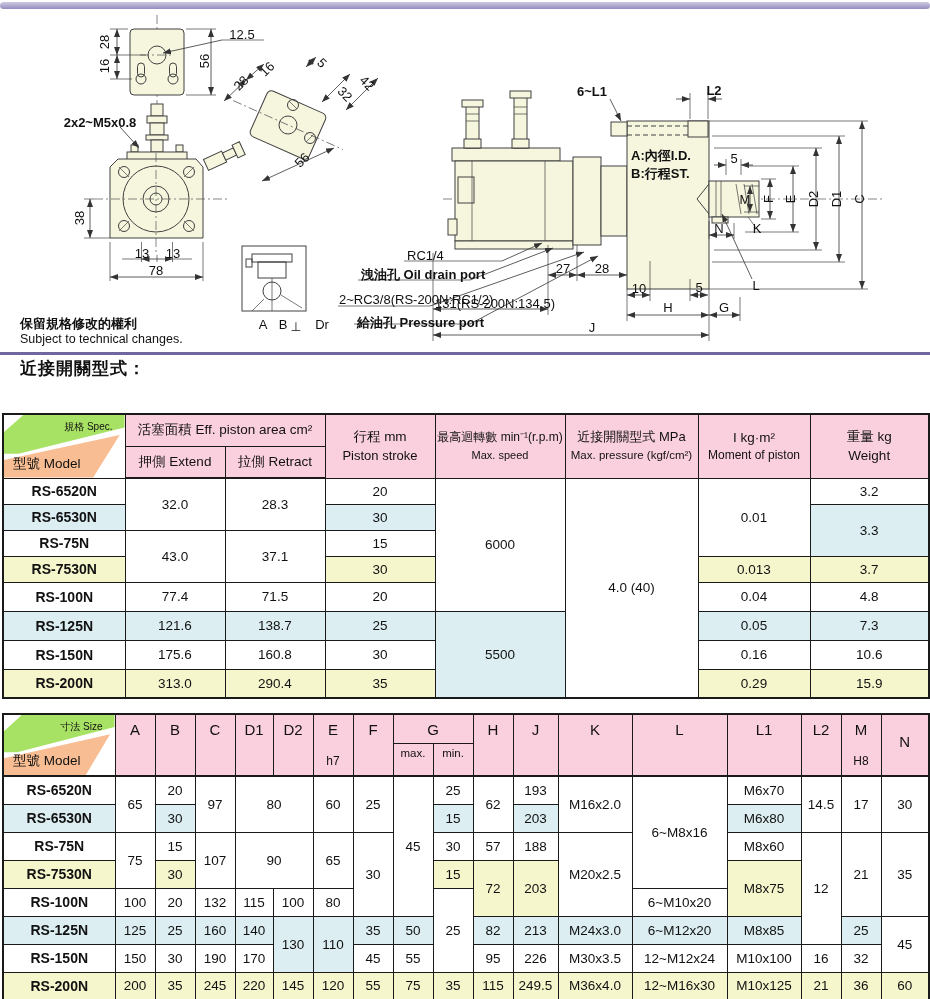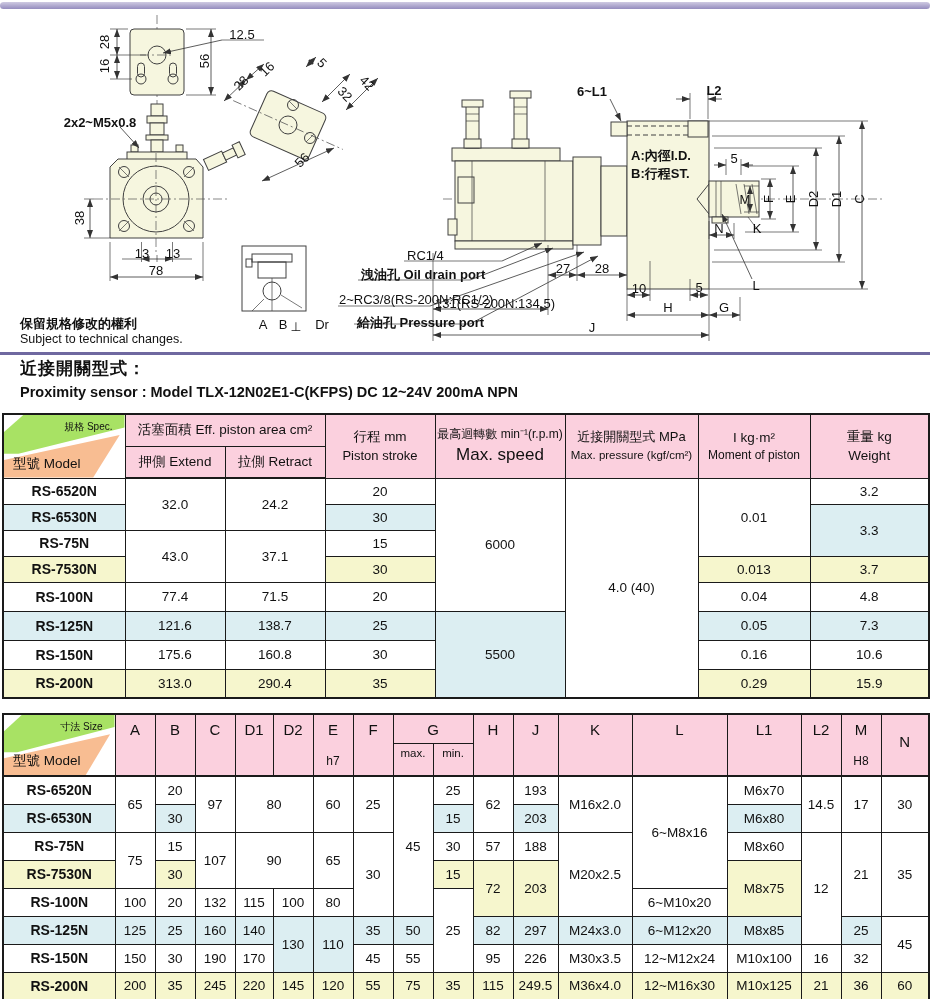--- a/index.html
+++ b/index.html
@@ -307,21 +307,20 @@
   <span class="lbl" style="left:699px;top:278px">5</span>
   <span class="lbl" style="left:724px;top:298px">G</span>
   <span class="lbl" style="left:756px;top:276px">L</span>
   <span class="lbl" style="left:592px;top:318px">J</span>
 </div>
 
 <div class="divider"></div>
 
 <div class="sec">
   <div class="zh">近接開關型式：</div>
-  <div class="en">Proximity sensor : Model TLX-12N02E1-C(KFPS) DC 12~24V  200mA NPN</div>
 </div>
 
 <table class="t1">
   <colgroup>
       <col style="width:122px">
       <col style="width:100px">
       <col style="width:100px">
       <col style="width:110px">
       <col style="width:130px">
       <col style="width:133px">
@@ -336,21 +335,21 @@
       <span class="ct">規格  Spec.</span>
       <span class="cb2">型號 Model</span>
     </td>
     <td colspan="2">活塞面積 Eff. piston area cm²</td>
     <td rowspan="2">
           <div class="h2l" style="font-size:13.5px">行程 mm</div>
           <div class="h2l" style="font-size:13px">Piston stroke</div>
         </td>
     <td rowspan="2">
           <div class="h2l">最高迴轉數 min⁻¹(r.p.m)</div>
-          <div class="h2l" style="font-size:17px">Max. speed</div>
+          <div class="h2l" style="font-size:11px">Max. speed</div>
         </td>
     <td rowspan="2">
           <div class="h2l" style="font-size:13px">近接開關型式 MPa</div>
           <div class="h2l sm">Max. pressure (kgf/cm²)</div>
         </td>
     <td rowspan="2">
           <div class="h2l" style="font-size:13.5px">I    kg·m²</div>
           <div class="h2l">Moment of piston</div>
         </td>
     <td rowspan="2">
@@ -360,21 +359,21 @@
   </tr>
   <tr style="height:32px">
     <td>押側 Extend</td>
     <td>拉側 Retract</td>
   </tr>
   </thead>
   <tbody>
   <tr>
     <td class="mdl">RS-6520N</td>
     <td rowspan="2">32.0</td>
-    <td rowspan="2">24.2</td>
+    <td rowspan="2">28.3</td>
     <td>20</td>
     <td rowspan="5">6000</td>
     <td rowspan="8">4.0 (40)</td>
     <td rowspan="3">0.01</td>
     <td>3.2</td>
   </tr>
   <tr class="rb">
     <td class="mdl">RS-6530N</td>
     <td>30</td>
     <td rowspan="2" class="cb">3.3</td>
@@ -579,21 +578,21 @@
     <td class="mdl">RS-125N</td>
     <td>125</td>
     <td>25</td>
     <td>160</td>
     <td>140</td>
     <td rowspan="2" class="cb">130</td>
     <td rowspan="2" class="cb">110</td>
     <td>35</td>
     <td>50</td>
     <td>82</td>
-    <td>297</td>
+    <td>213</td>
     <td>M24x3.0</td>
     <td>6~M12x20</td>
     <td>M8x85</td>
     <td>25</td>
     <td rowspan="2" class="w">45</td>
   </tr>
   <tr>
     <td class="mdl">RS-150N</td>
     <td>150</td>
     <td>30</td>

